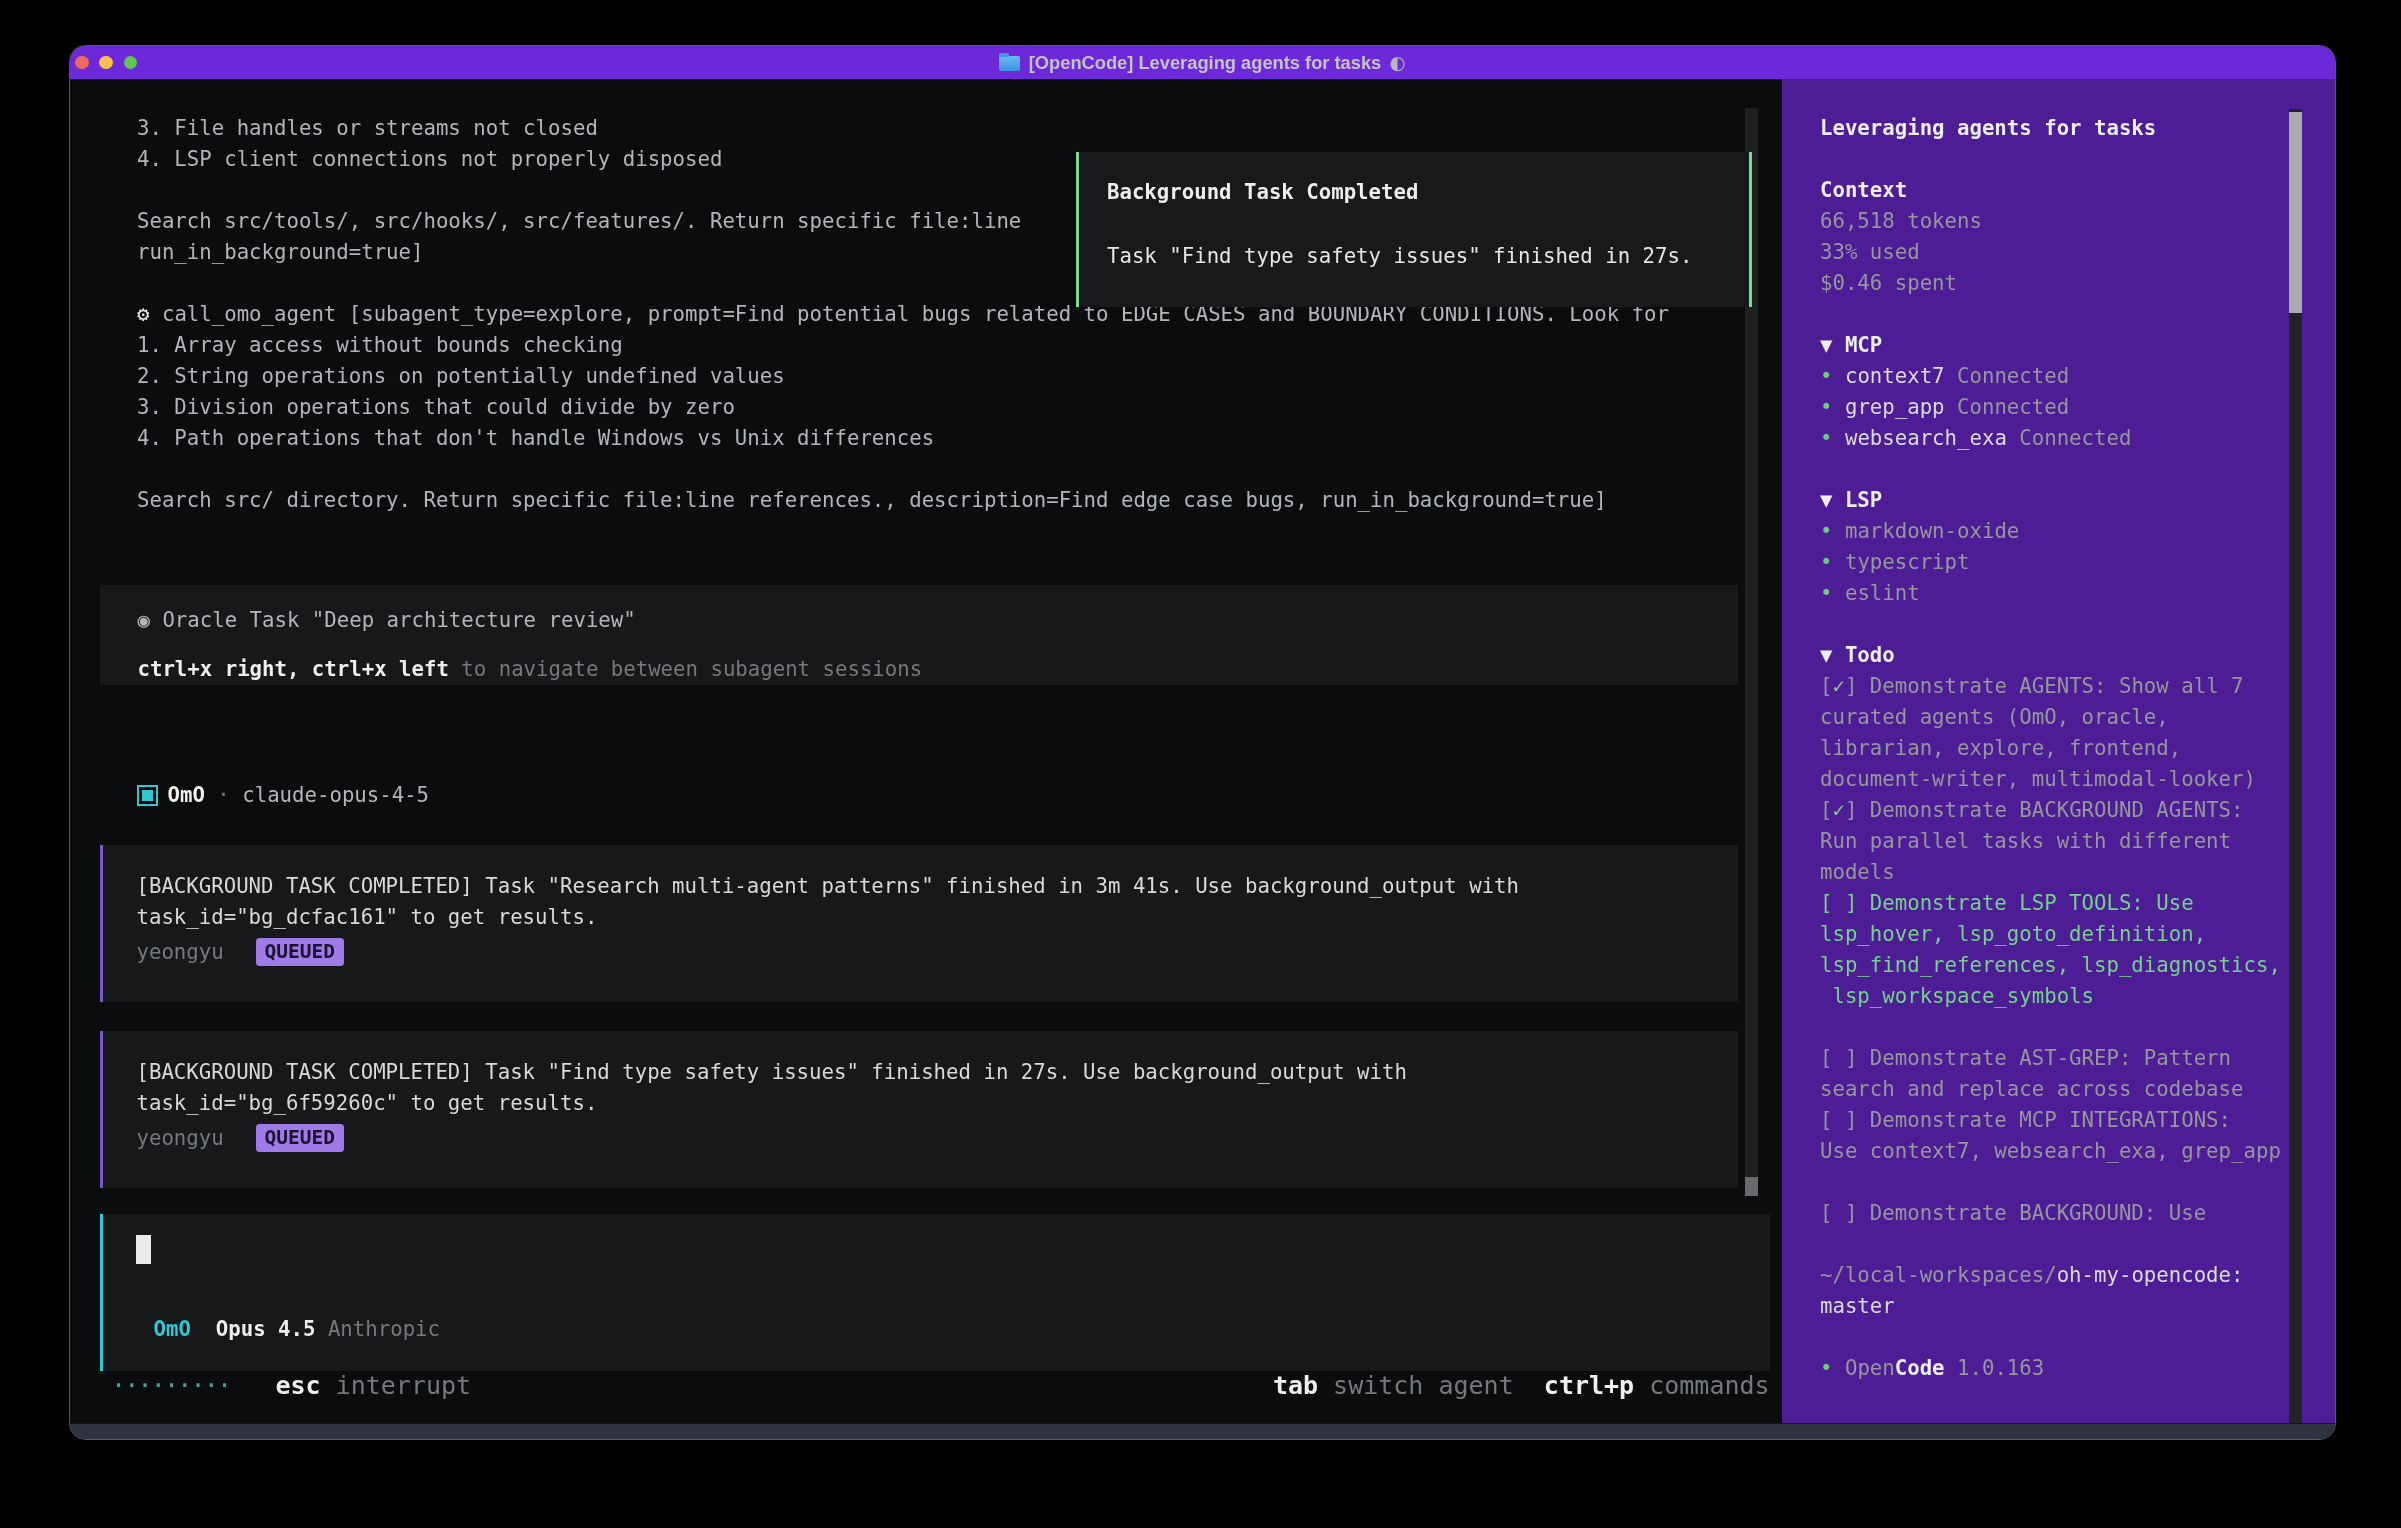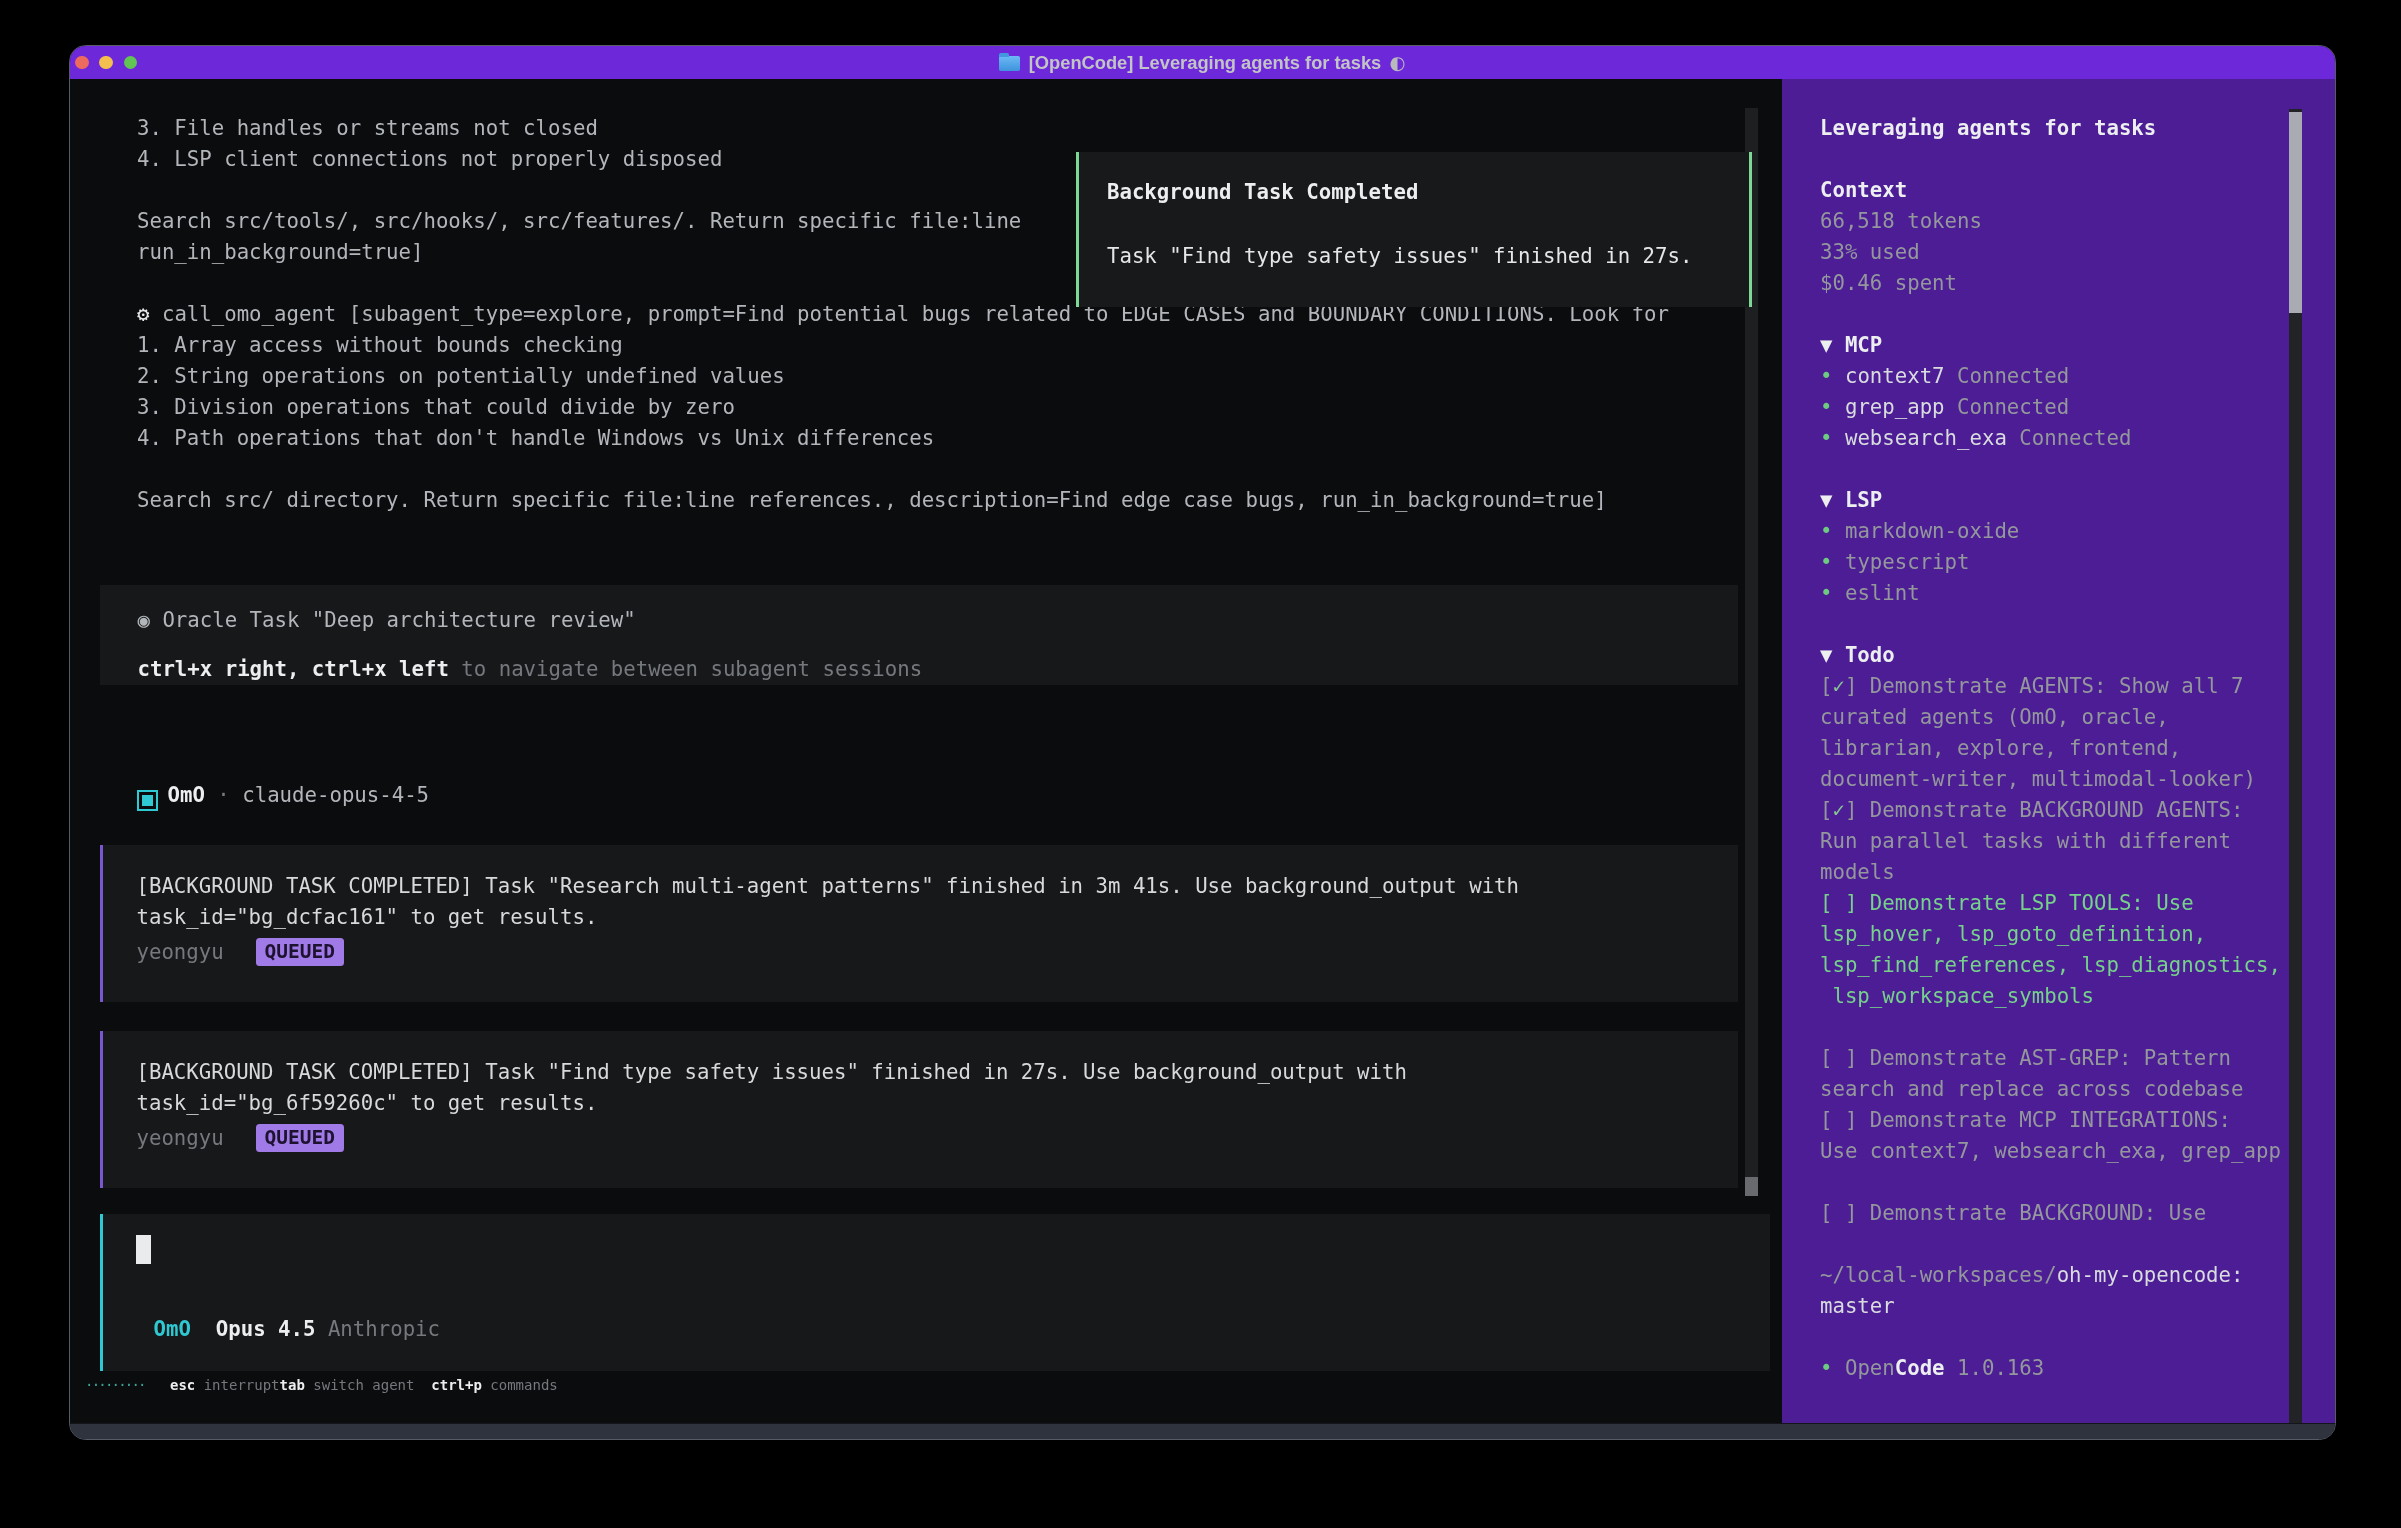--- a/index.html
+++ b/index.html
@@ -49,39 +49,39 @@
 
   .toast{position:absolute;left:1006px;top:73px;width:676px;height:155px;box-sizing:border-box;
          background:#17191b;border-left:3.5px solid #7fd796;border-right:3.5px solid #7fd796;
          padding:25px 28px 0 28px;z-index:5;}
   .toast .body-line{margin-top:32.5px;}
 
   .panel{position:absolute;background:#17181a;box-sizing:border-box;}
   .oracle{left:29.5px;top:506px;width:1638px;height:100px;padding:20px 0 0 38px;}
   .oracle .line2{margin-top:17.7px;}
 
-  .agent-line{position:absolute;left:67px;top:701px;display:flex;align-items:flex-end;height:31px;}
+  .agent-line{position:absolute;left:67px;top:701px;display:flex;align-items:center;height:31px;}
   .omo-icon{display:inline-block;width:21px;height:21px;box-sizing:border-box;border:2.4px solid #2fc9d3;
             margin-right:9.5px;position:relative;}
   .omo-icon::after{content:'';position:absolute;left:3px;top:3px;right:3px;bottom:3px;background:#2fc9d3;}
 
   .msgcard{left:29.5px;width:1638px;height:157px;border-left:3.5px solid #7b57cf;padding:26px 0 0 34px;}
   .msg1{top:766px;}
   .msg2{top:952px;}
   .msg-footer{margin-top:3.5px;height:31px;line-height:31px;font-size:20.7px;display:flex;align-items:center;}
   .msg-user{color:#75797d;}
   .badge{display:inline-block;margin-left:32px;background:#a07ae6;color:#1d1330;font-weight:700;
          font-size:19.5px;line-height:28px;padding:0 8.9px;border-radius:3.5px;}
 
   .inputpanel{left:29.5px;top:1135px;width:1670px;height:157px;border-left:3.5px solid #2fc9d3;}
   .cursor{position:absolute;left:33px;top:20.7px;width:15.4px;height:29px;background:#e9ebec;}
   .model-line{position:absolute;left:51px;top:100px;height:31px;line-height:31px;font-size:20.7px;white-space:pre;}
 
-  .statusbar{position:absolute;left:15px;right:12.4px;top:1291px;height:31px;line-height:31px;
-             font-size:14px;display:flex;justify-content:flex-start;white-space:pre;}
+  .statusbar{position:absolute;left:41px;right:12.4px;top:1291px;height:31px;line-height:31px;
+             font-size:25px;display:flex;justify-content:space-between;white-space:pre;}
 
   .chat-sb-track{position:absolute;left:1675px;top:29px;width:13px;height:1088px;background:#1d1f21;}
   .chat-sb-thumb{position:absolute;left:0;bottom:0;width:13px;height:19.5px;background:#686a6e;}
 
   .side-lines{position:absolute;left:38px;top:0;padding-top:34px;}
   .side-sb-track{position:absolute;left:507px;top:30px;width:13px;height:1315px;background:#212326;}
   .side-sb-thumb{position:absolute;left:0;top:3px;width:13px;height:201px;background:#a8acb2;}
 </style>
 </head>
 <body>

